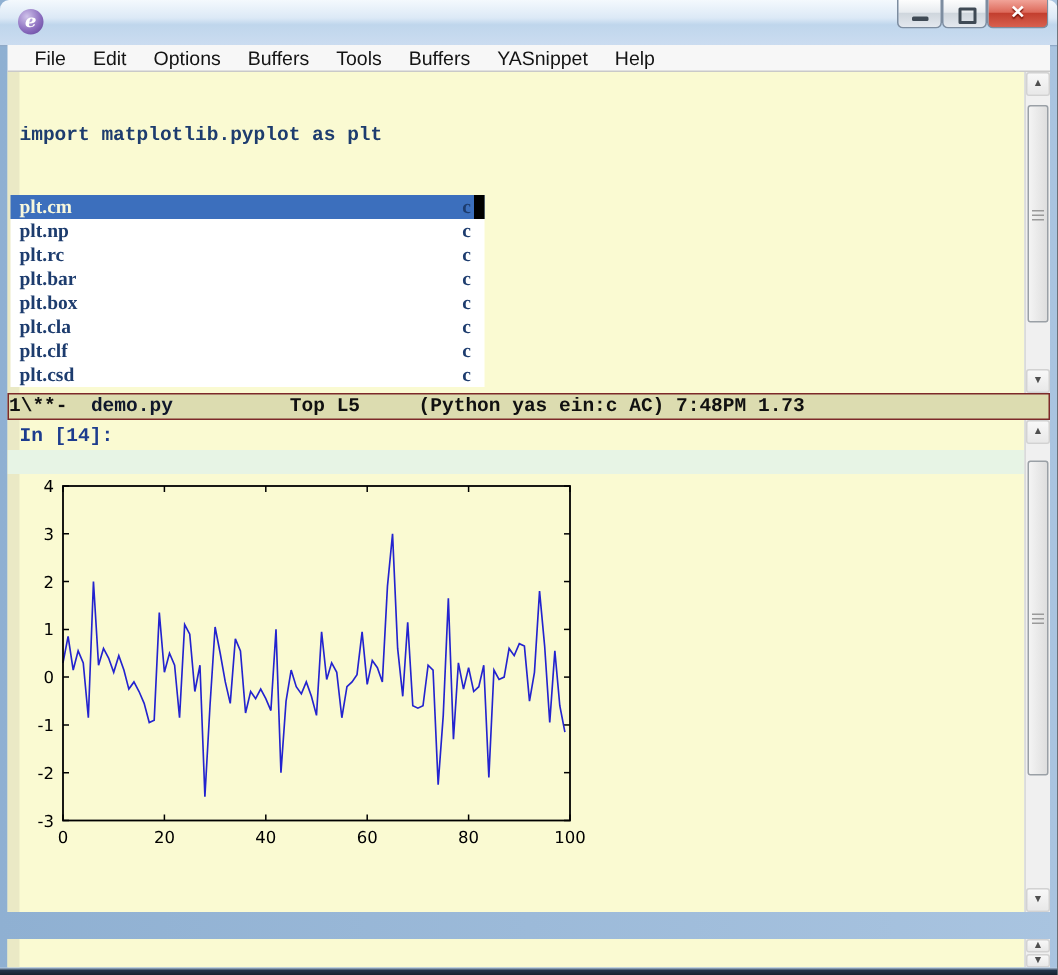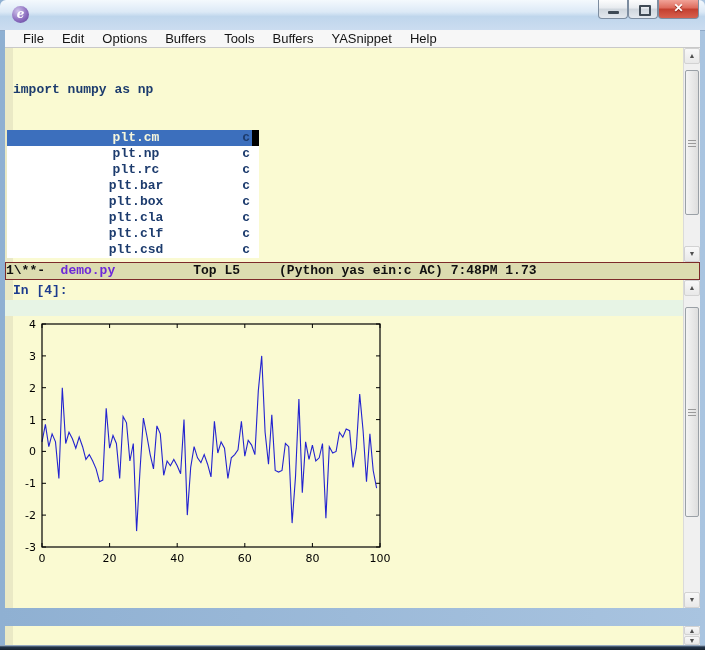--- a/index.html
+++ b/index.html
@@ -29,33 +29,33 @@
   .menubar{position:absolute;left:5px;top:30px;width:695px;height:18px;background:#f7f7f7;
     border-bottom:1px solid #c9c9c9;display:flex;align-items:center;padding-left:9px;box-sizing:border-box;}
   .menu-item{font-size:13px;color:#141414;padding:0 9px;}
   
   .win1{position:absolute;left:5px;top:48px;width:678px;height:214px;background:#fafad2;overflow:hidden;}
   .fringe{position:absolute;left:0;top:0;width:8px;height:100%;background:#eae9c5;}
   .code{position:absolute;left:8px;top:2px;font-family:"Liberation Mono","DejaVu Sans Mono",monospace;
     font-size:13px;font-weight:600;line-height:16px;color:#1d3c6e;white-space:pre;}
   .code-line{height:16px;}
   
-  .ac-popup{position:absolute;left:2px;top:82px;width:252px;
-    font-family:Liberation Mono, monospace;font-size:13px;font-weight:600;text-align:center;}
+  .ac-popup{position:absolute;left:2px;top:82px;width:316px;
+    font-family:Liberation Serif, serif;font-size:13px;font-weight:600;}
   .ac-row{position:relative;height:16px;line-height:16px;background:#ffffff;color:#1d3c6e;padding-left:6px;box-sizing:border-box;}
   .ac-row.selected{background:#3c6fbd;color:#f7f7dc;}
   .ac-ann{position:absolute;right:9px;top:0;color:#1d3c6e;}
   .ac-cursor{position:absolute;right:0;top:0;width:7px;height:16px;background:#000;}
   
   .modeline{position:absolute;left:5px;width:695px;height:18px;box-sizing:border-box;
     font-family:"Liberation Mono","DejaVu Sans Mono",monospace;font-size:13px;font-weight:600;
     line-height:16px;white-space:pre;color:#101010;}
   .ml1{top:262px;background:#dcdcb0;border:1px solid #7d2a2a;}
   .ml2{top:608px;background:#fafad2;border:1px solid #4a4a42;}
-  .ml-buffer{color:#6d28d9;}
+  .ml-buffer{color:#0f172a;}
   
   .win2{position:absolute;left:5px;top:280px;width:678px;height:328px;background:#fafad2;overflow:hidden;}
   .prompt{position:absolute;left:8px;top:3px;font-family:"Liberation Mono","DejaVu Sans Mono",monospace;
     font-size:13px;font-weight:700;color:#1d3c8e;}
   .mint{position:absolute;left:0;top:20px;width:678px;height:16px;background:#e7f4e5;}
   .plot-svg{position:absolute;left:0;top:36px;}
   .plot-svg text{font-family:"DejaVu Sans",sans-serif;font-size:11px;fill:#000;}
   
   .minibuf{position:absolute;left:5px;top:626px;width:678px;height:19px;background:#fafad2;}
   .minibuf .fringe{width:8px;}
@@ -101,20 +101,21 @@
     <span class="menu-item">Buffers</span>
     <span class="menu-item">Tools</span>
     <span class="menu-item">Buffers</span>
     <span class="menu-item">YASnippet</span>
     <span class="menu-item">Help</span>
   </div>
 
   <div class="win1">
     <div class="fringe"></div>
     <div class="code">
+      <div class="code-line">import matplotlib.pyplot as plt</div>
       <div class="code-line">import numpy as np</div>
       <div class="code-line">plt.plot(np.random.randn(100))</div>
       <div class="code-line">plt.show()</div>
       
     </div>
 
     <div class="ac-popup">
       <div class="ac-row selected"><span>plt.cm</span><span class="ac-ann">c</span><span class="ac-cursor"></span></div>
       <div class="ac-row"><span>plt.np</span><span class="ac-ann">c</span></div>
       <div class="ac-row"><span>plt.rc</span><span class="ac-ann">c</span></div>
@@ -123,21 +124,21 @@
       <div class="ac-row"><span>plt.cla</span><span class="ac-ann">c</span></div>
       <div class="ac-row"><span>plt.clf</span><span class="ac-ann">c</span></div>
       <div class="ac-row"><span>plt.csd</span><span class="ac-ann">c</span></div>
     </div>
   </div>
 
   <div class="modeline ml1"><span>1\**-  </span><span class="ml-buffer">demo.py</span><span>          Top L5     </span><span>(Python yas ein:c AC) 7:48PM 1.73</span></div>
 
   <div class="win2">
     <div class="fringe"></div>
-    <div class="prompt">In [4]:</div>
+    <div class="prompt">In [14]:</div>
     <div class="mint"></div>
     <svg class="plot-svg" width="678" height="292">
         <line x1="37.0" y1="231" x2="37.0" y2="227" stroke="#000"></line>
         <line x1="37.0" y1="8" x2="37.0" y2="12" stroke="#000"></line>
         <text x="37.0" y="246" text-anchor="middle">0</text>
         <line x1="104.6" y1="231" x2="104.6" y2="227" stroke="#000"></line>
         <line x1="104.6" y1="8" x2="104.6" y2="12" stroke="#000"></line>
         <text x="104.6" y="246" text-anchor="middle">20</text>
         <line x1="172.2" y1="231" x2="172.2" y2="227" stroke="#000"></line>
         <line x1="172.2" y1="8" x2="172.2" y2="12" stroke="#000"></line>

